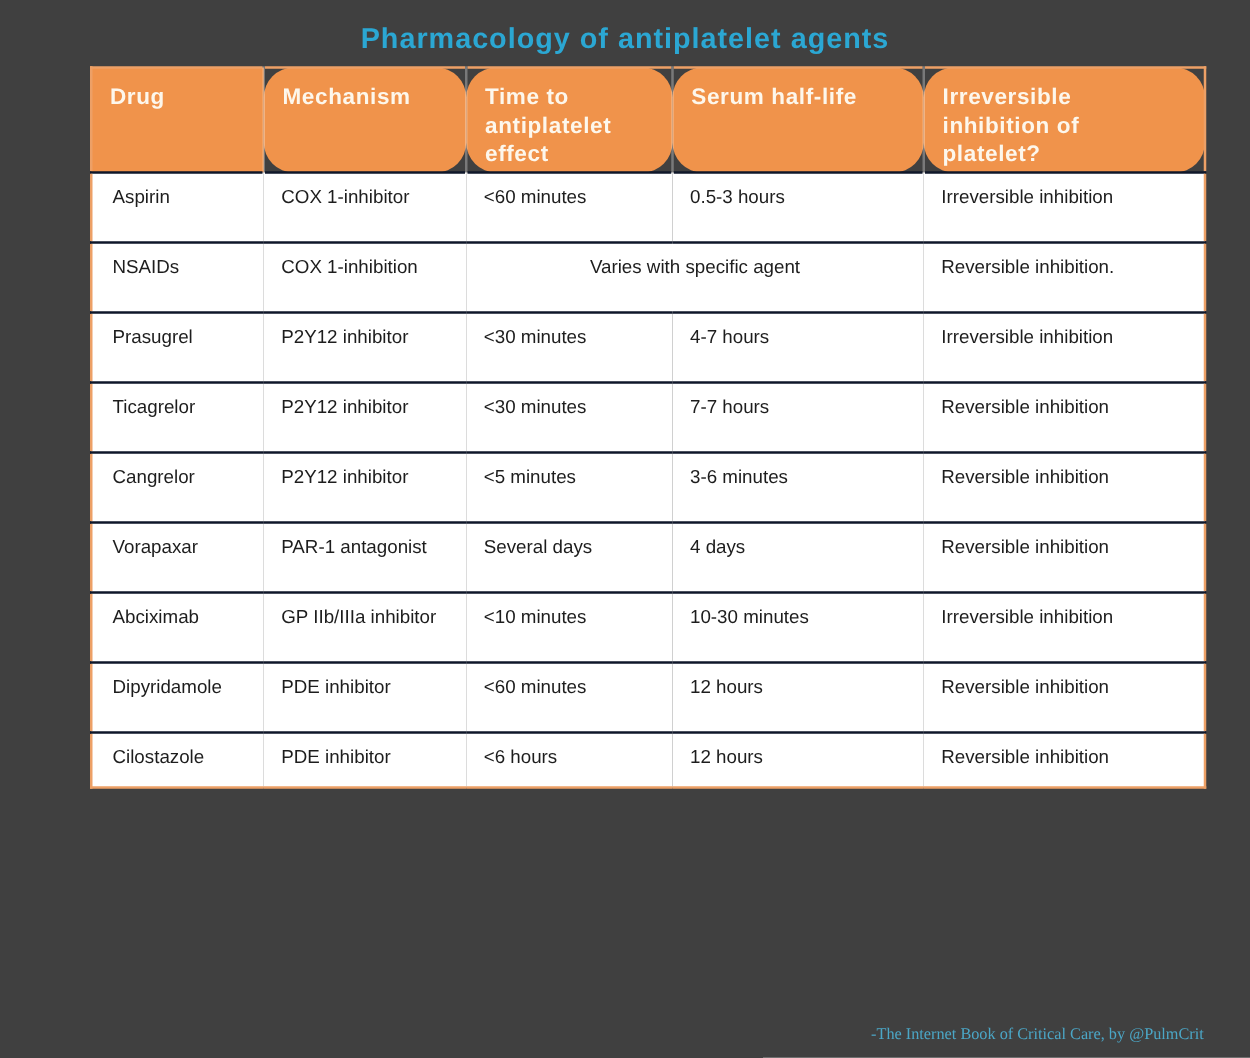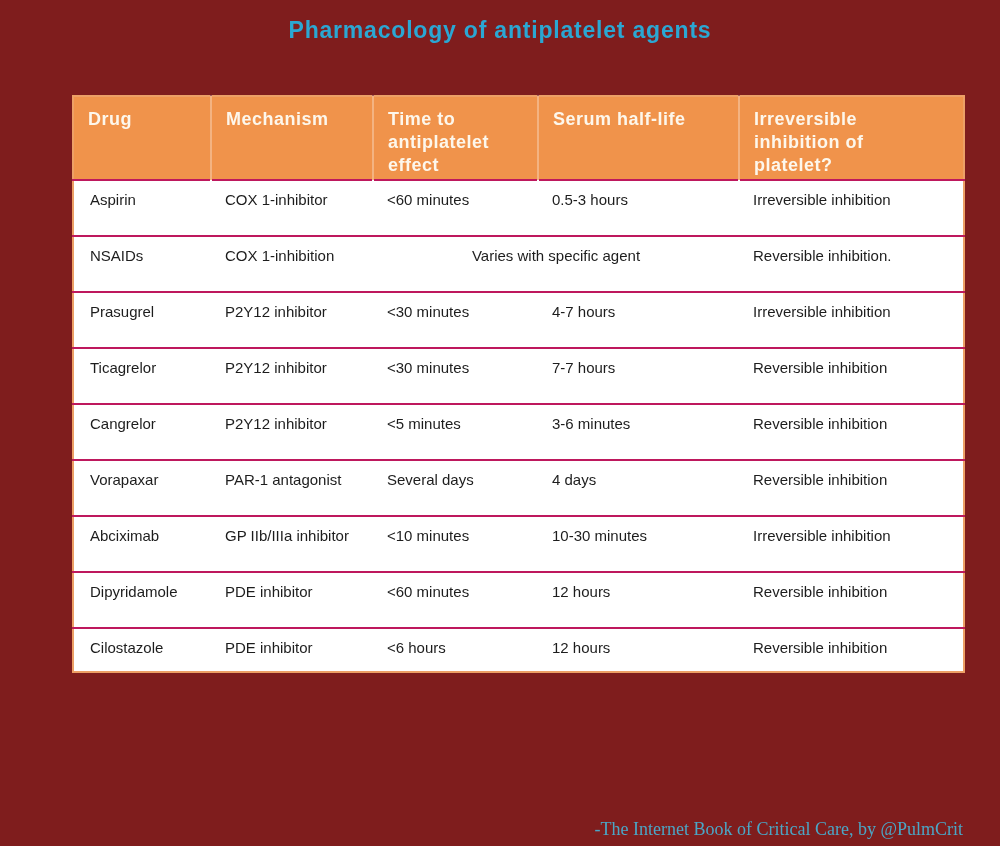--- a/index.html
+++ b/index.html
@@ -5,79 +5,78 @@
   * { box-sizing: border-box; }
   html, body { margin: 0; padding: 0; }
   body {
     width: 1000px; height: 846px;
     background: #ffffff;
     font-family: "Liberation Sans", sans-serif;
   }
   .page {
     position: relative;
     width: 1000px; height: 846px;
-    background: #7f1d1d;
+    background: #404040;
     overflow: hidden;
   }
   .title {
     position: absolute;
     top: 17px; left: 0;
     width: 1000px;
     text-align: center;
     font-size: 23px;
     font-weight: bold;
     letter-spacing: 0.8px;
     color: #2BA7D3;
   }
   .table-wrap {
     position: absolute;
     top: 53px; left: 72px;
     width: 891px;
-    margin-top: 42px;
   }
   table.pharm {
     border-collapse: collapse;
     table-layout: fixed;
     width: 891px;
     border: 2px solid #EDA066;
   }
   thead th {
     background: #F0934B;
     height: 84px;
     vertical-align: top;
     text-align: left;
     padding: 11px 4px 0 14px;
     color: #FDF7EC;
     font-size: 18px;
     font-weight: bold;
     letter-spacing: 0.5px;
     line-height: 1.28;
   }
-  thead th + th { border-left: 2px solid rgba(255,255,255,0.30); }
+  thead th + th { border-left: 2px solid rgba(255,255,255,0.30); border-radius: 24px; }
   .th-inner { display: block; }
   .th-time { max-width: 118px; }
   .th-inhibition { max-width: 128px; }
   tbody td {
     background: #ffffff;
-    border-top: 2px solid #be185d;
+    border-top: 2px solid #0f172a;
     vertical-align: top;
     height: 56px;
     padding: 9px 6px 0 14px;
     font-size: 15px;
     color: #1D1D1D;
     line-height: 1.3;
   }
   tbody tr:last-child td { height: 44px; }
   td.col-drug { padding-left: 16px; }
   td.col-merged { text-align: center; padding-left: 0; padding-right: 0; }
   .footer {
     position: absolute;
     top: 819px; right: 37px;
     font-family: "Liberation Serif", serif;
-    font-size: 18px;
+    font-size: 13px;
     color: #4BA6C6;
   }
 </style>
 </head>
 <body>
 
 <div class="page">
 
   <div class="title">Pharmacology of antiplatelet agents</div>
 

